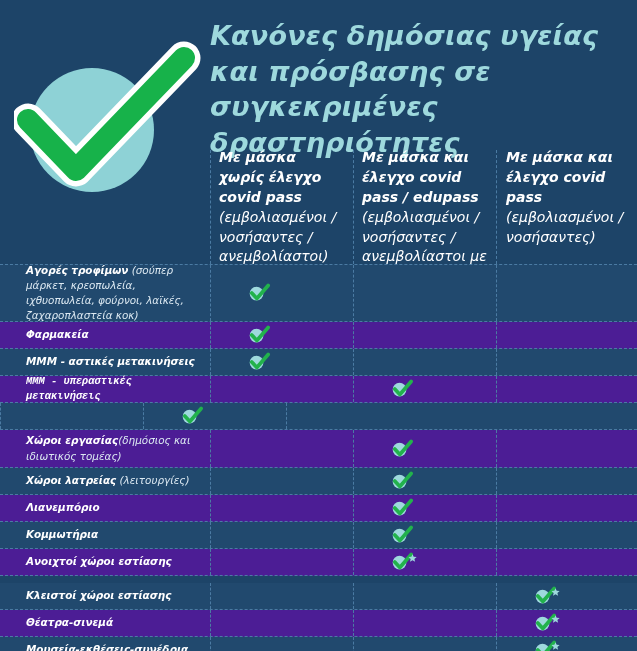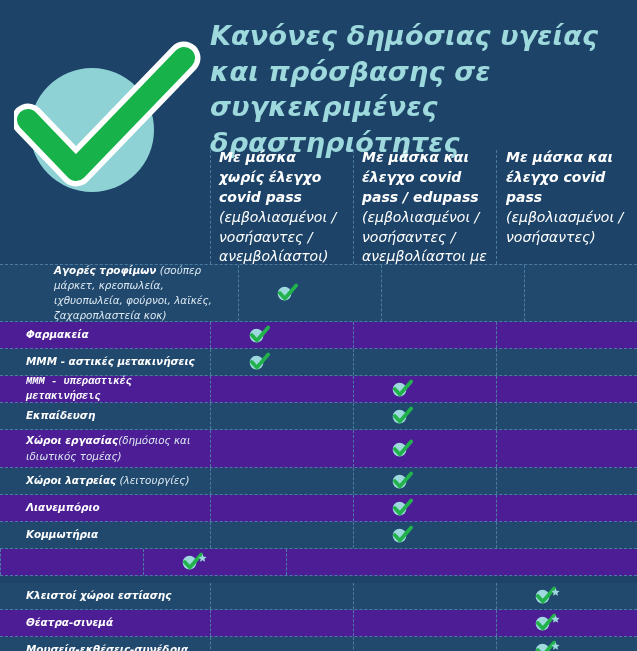--- a/index.html
+++ b/index.html
@@ -75,21 +75,21 @@
   }
   .row {
     position: relative;
     box-sizing: border-box;
     display: flex;
     align-items: center;
     border-bottom: 1px dashed #4b7ba3;
     background: #4c1d95;
   }
   .row.alt { background: #21496e; }
-  .row.first { border-top: 1px dashed #4b7ba3; padding-left: 28px; }
+  .row.first { border-top: 1px dashed #4b7ba3; }
 
   .cell-label {
     box-sizing: border-box;
     width: 210px;
     flex: 0 0 210px;
     padding: 0 12px 0 26px;
     font-size: 10.4px;
     line-height: 1.45;
     font-style: italic;
     color: #ffffff;
@@ -270,21 +270,20 @@
       <div class="cell-mark c3">
         <span class="check empty">
           <svg viewBox="0 0 38 26" xmlns="http://www.w3.org/2000/svg">
             <circle cx="11" cy="14" r="10" fill="#9ed9dd"></circle>
             <path d="M4 13 L11.5 21 L28 2" fill="none" stroke="#22b24c" stroke-width="5.4" stroke-linecap="round" stroke-linejoin="round"></path>
           </svg>
         </span>
       </div>
     </div>
     <div class="row alt" style="height: 27px;">
-      <div class="cell-label"><span class="strong">Εκπαίδευση</span></div>
       <div class="cell-mark">
         <span class="check empty">
           <svg viewBox="0 0 38 26" xmlns="http://www.w3.org/2000/svg">
             <circle cx="11" cy="14" r="10" fill="#9ed9dd"></circle>
             <path d="M4 13 L11.5 21 L28 2" fill="none" stroke="#22b24c" stroke-width="5.4" stroke-linecap="round" stroke-linejoin="round"></path>
           </svg>
         </span>
       </div>
       <div class="cell-mark">
         <span class="check">
@@ -405,20 +404,21 @@
       <div class="cell-mark c3">
         <span class="check empty">
           <svg viewBox="0 0 38 26" xmlns="http://www.w3.org/2000/svg">
             <circle cx="11" cy="14" r="10" fill="#9ed9dd"></circle>
             <path d="M4 13 L11.5 21 L28 2" fill="none" stroke="#22b24c" stroke-width="5.4" stroke-linecap="round" stroke-linejoin="round"></path>
           </svg>
         </span>
       </div>
     </div>
     <div class="row" style="height: 27px;">
+      <div class="cell-label"><span class="strong">Ανοιχτοί χώροι εστίασης</span></div>
       <div class="cell-mark">
         <span class="check empty">
           <svg viewBox="0 0 38 26" xmlns="http://www.w3.org/2000/svg">
             <circle cx="11" cy="14" r="10" fill="#9ed9dd"></circle>
             <path d="M4 13 L11.5 21 L28 2" fill="none" stroke="#22b24c" stroke-width="5.4" stroke-linecap="round" stroke-linejoin="round"></path>
           </svg>
         </span>
       </div>
       <div class="cell-mark">
         <span class="check">

